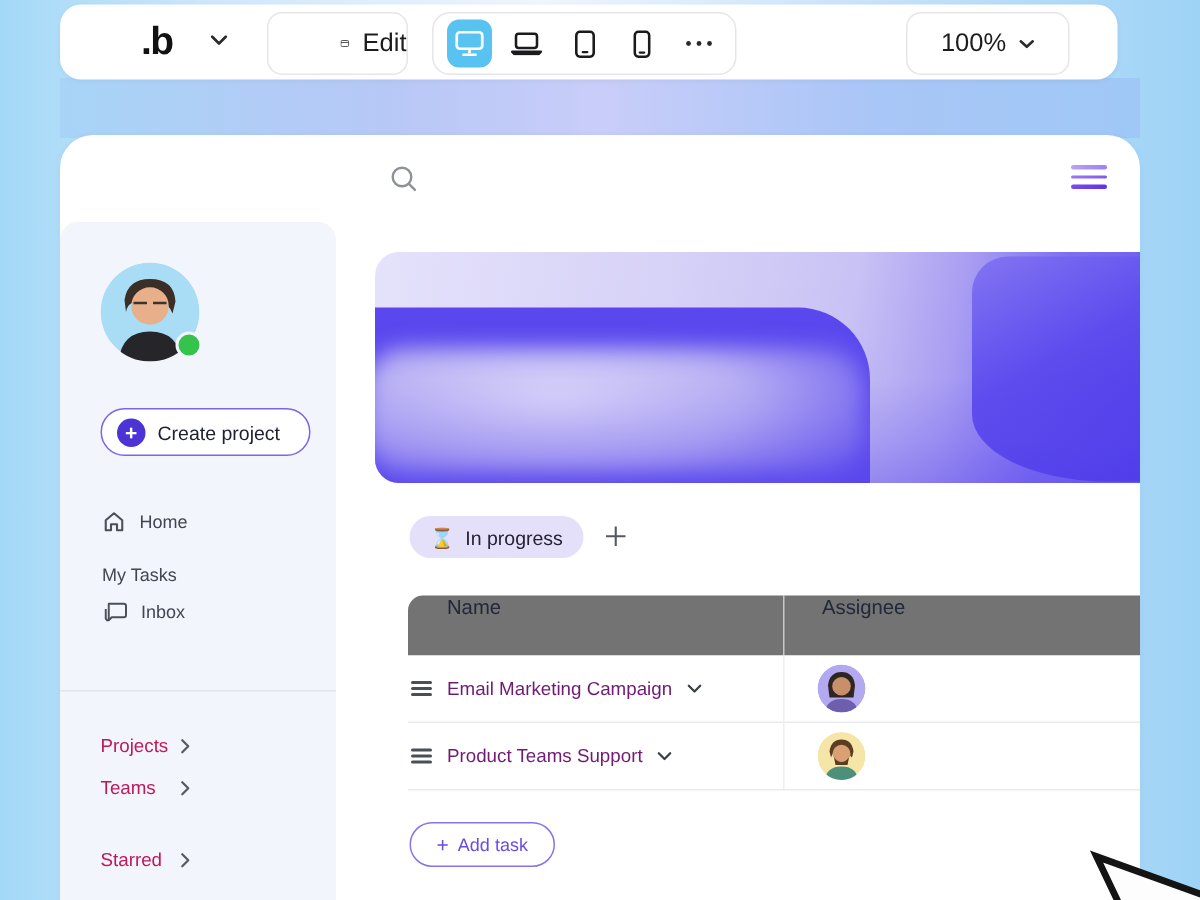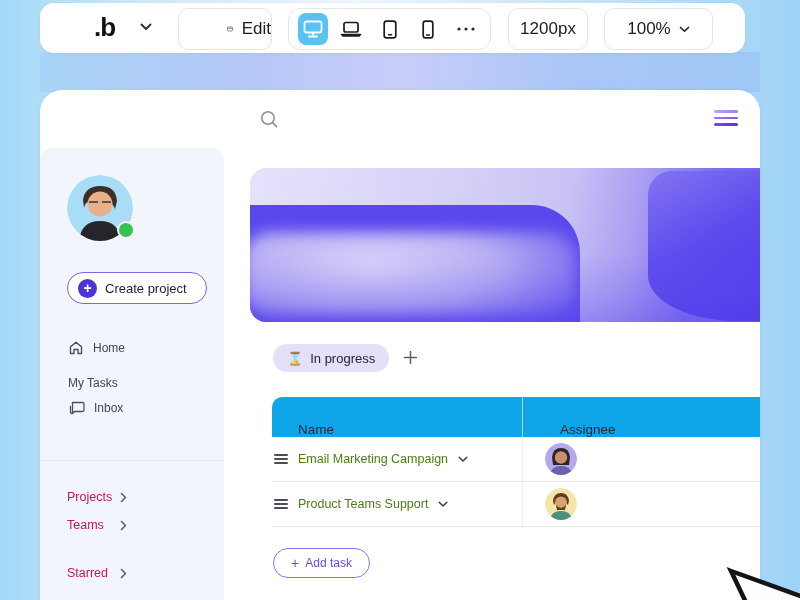--- a/index.html
+++ b/index.html
@@ -93,34 +93,34 @@
     background:linear-gradient(180deg, rgba(98,80,238,0) 55%, rgba(98,80,238,.22) 82%, rgba(88,70,235,.38) 100%); }
   .chip {
     position:absolute; left:233px; top:254px; height:28px; border-radius:999px;
     background:#e5e0f9; display:flex; align-items:center; padding:0 14px; gap:7px; cursor:pointer;
   }
   .chip .emoji { font-size:13px; }
   .chip .lbl { font-size:13px; color:#272135; }
   .chip-plus { position:absolute; left:360px; top:257px; width:20px; height:20px; display:flex; align-items:center; justify-content:center; cursor:pointer; }
   .task-table { position:absolute; left:232px; top:307px; width:488px; }
   .t-head {
-    height:40px; background:#0ea5e9; border-radius:10px 0 0 0;
-    display:flex; align-items:flex-end; position:relative;
+    height:40px; background:#737373; border-radius:10px 0 0 0;
+    display:flex; align-items:flex-start; position:relative;
   }
   .t-head .col-name { padding-left:26px; width:250px; font-size:13.5px; color:#232838; }
-  .t-head .col-assignee { padding-left:26px; font-size:13.5px; color:#232838;margin-left:12px; }
+  .t-head .col-assignee { padding-left:26px; font-size:13.5px; color:#232838; }
   .t-head .vsep { position:absolute; left:250px; top:0; width:1px; height:40px; background:rgba(255,255,255,.6); }
   .t-row {
     height:45px; background:#fff; border-bottom:1px solid #e9ebf1;
     display:flex; align-items:center; position:relative;
   }
   .t-row .vsep { position:absolute; left:250px; top:0; width:1px; height:45px; background:#eceef3; }
   .drag-handle { position:absolute; left:2px; top:17px; width:14px; display:flex; flex-direction:column; gap:2.6px; cursor:grab; }
   .drag-handle i { display:block; height:1.6px; background:#4a4f57; border-radius:1px; }
-  .t-row .name { margin-left:26px; font-size:12.5px; color:#4d7c0f; display:flex; align-items:center; gap:10px; cursor:pointer; }
+  .t-row .name { margin-left:26px; font-size:12.5px; color:#701a75; display:flex; align-items:center; gap:10px; cursor:pointer; }
   .row-avatar { position:absolute; left:273px; top:6px; width:32px; height:32px; }
   .add-task {
     position:absolute; left:233px; top:458px; width:97px; height:30px; border-radius:999px;
     border:1.2px solid #8a73ea; background:#fff; color:#6a4de0;
     display:flex; align-items:center; justify-content:center; gap:6px; cursor:pointer;
   }
   .add-task .pl { font-size:14px; font-weight:400; margin-top:-1px; }
   .add-task .lbl { font-size:12px; }
   .cursor-layer { position:absolute; left:0; top:0; width:800px; height:600px; pointer-events:none; }
 </style>
@@ -171,23 +171,20 @@
     </div>
     <div class="device-tile">
       <svg width="20" height="6" viewBox="0 0 20 6">
           <circle cx="3" cy="3" r="1.6" fill="#2a2a2c"></circle>
           <circle cx="10" cy="3" r="1.6" fill="#2a2a2c"></circle>
           <circle cx="17" cy="3" r="1.6" fill="#2a2a2c"></circle>
         </svg>
     </div>
   </div>
 
-  <button class="tb-btn width-btn">
-    <span>1200px</span>
-  </button>
   <button class="tb-btn zoom-btn">
     <span>100%</span>
     <svg width="11" height="7" viewBox="0 0 11 7">
         <polyline points="1.5,1.5 5.5,5.2 9.5,1.5" fill="none" stroke="#2b2b2e" stroke-width="1.7" stroke-linecap="round" stroke-linejoin="round"></polyline>
       </svg>
   </button>
 </div>
 
 <div class="canvas">
 

